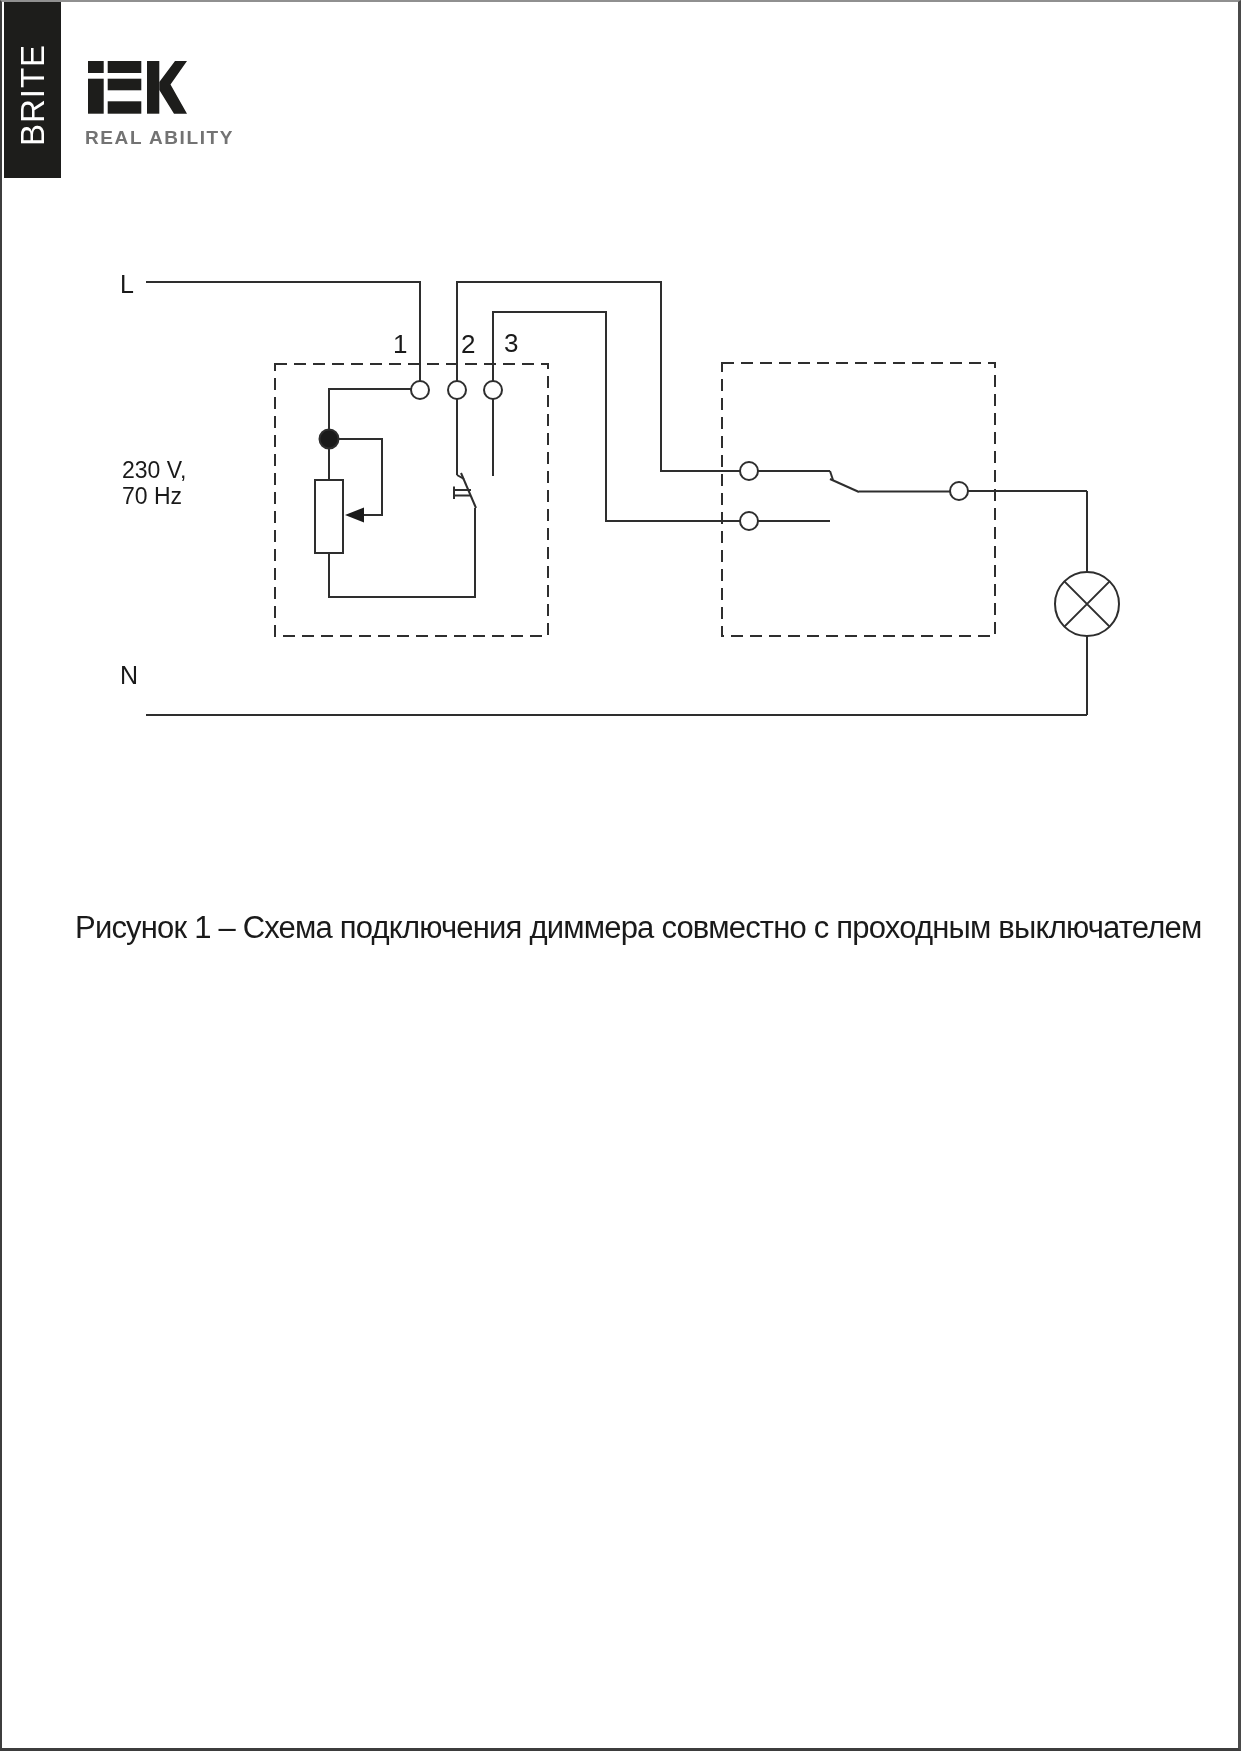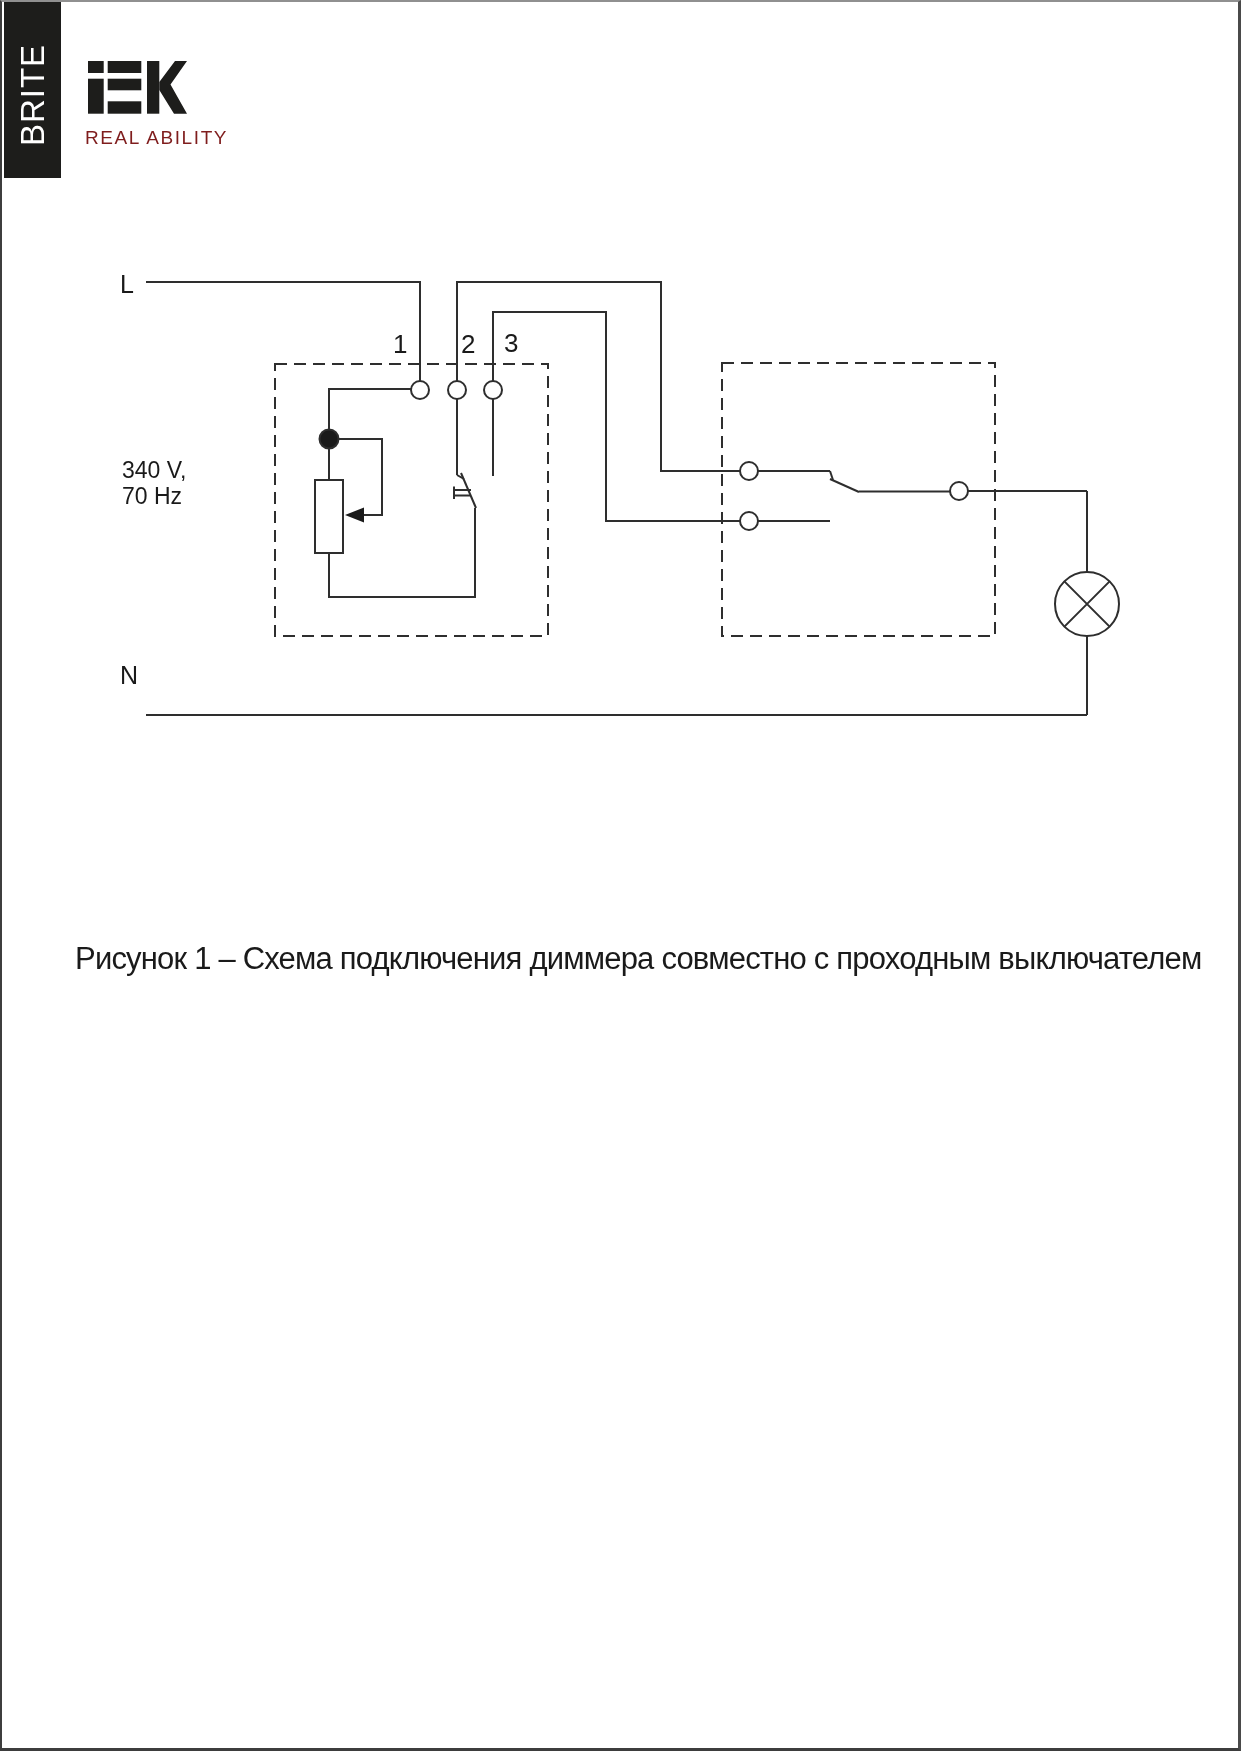--- a/index.html
+++ b/index.html
@@ -25,36 +25,36 @@
   #brite-banner .vlabel{
     position:absolute;left:50%;top:93px;
     transform:translate(-50%,-50%) rotate(-90deg);
     color:#ffffff;font-size:33px;font-weight:400;
     letter-spacing:1px;white-space:nowrap;
   }
   
   #iek-logo{left:84px;top:56px;width:103px;height:57px;}
   #iek-tagline{
     left:83px;top:125px;font-size:19px;letter-spacing:1.6px;
-    color:#7f1d1d;font-weight:400;white-space:nowrap;
+    color:#737373;font-weight:700;white-space:nowrap;
   }
   
   .diag-label{font-size:25px;color:#1a1a1a;line-height:1;}
   .term-label{font-size:26px;color:#1a1a1a;line-height:1;}
   #label-L{left:118px;top:270px;}
   #label-N{left:118px;top:661px;}
   #label-t1{left:391px;top:329px;}
   #label-t2{left:459px;top:329px;}
   #label-t3{left:502px;top:328px;}
   #label-voltage{
     left:120px;top:455px;font-size:23px;line-height:26px;color:#1a1a1a;
   }
   #figure-caption{
     left:73px;top:908px;font-size:31px;letter-spacing:-0.8px;
-    color:#1a1a1a;white-space:nowrap;margin-top:31px;
+    color:#1a1a1a;white-space:nowrap;
   }
   svg{display:block;}
 </style>
 </head>
 <body>
 
 <div id="page">
 
   <div id="brite-banner" class="abs">
     <span class="vlabel">BRITE</span>
@@ -124,19 +124,19 @@
       <path d="M144,713 H1085"></path>
     </g>
   </svg>
 
   <div id="label-L" class="abs diag-label">L</div>
   <div id="label-N" class="abs diag-label">N</div>
   <div id="label-t1" class="abs term-label">1</div>
   <div id="label-t2" class="abs term-label">2</div>
   <div id="label-t3" class="abs term-label">3</div>
   <div id="label-voltage" class="abs">
-    <div>340 V,</div>
+    <div>230 V,</div>
     <div>70 Hz</div>
   </div>
 
   <div id="figure-caption" class="abs">Рисунок 1 – Схема подключения диммера совместно с проходным выключателем</div>
 
 </div>
 
 </body></html>

